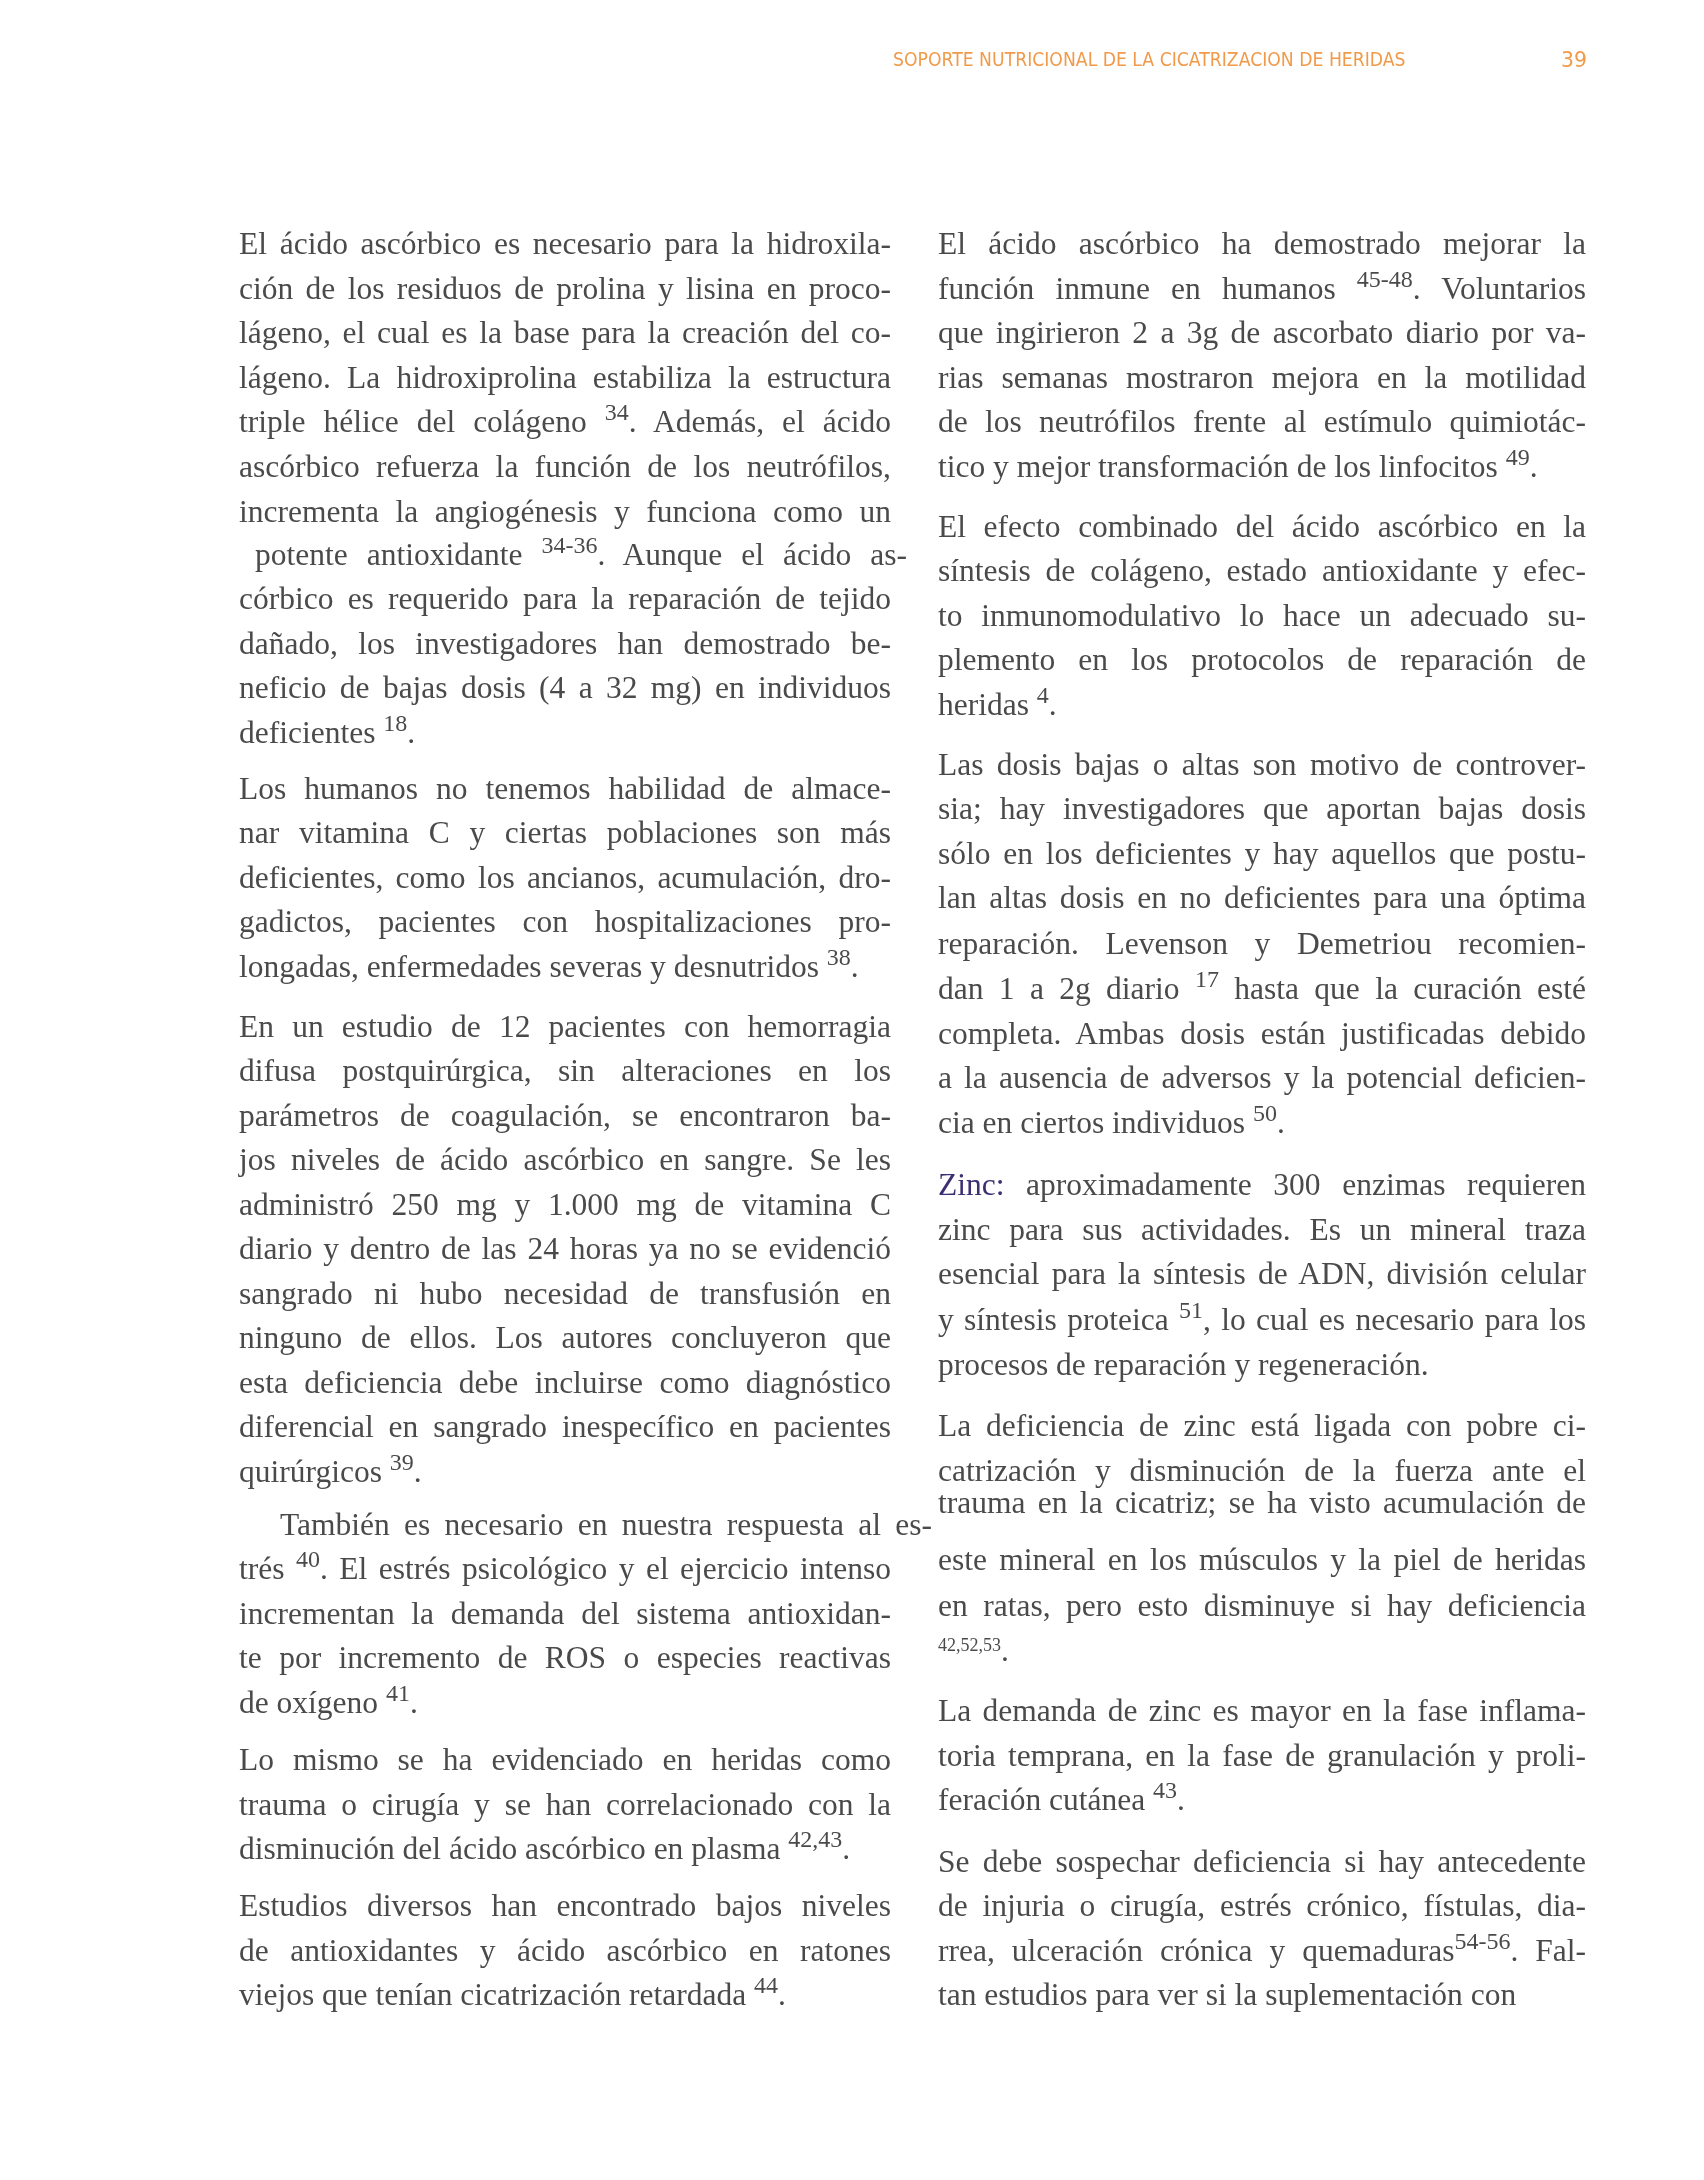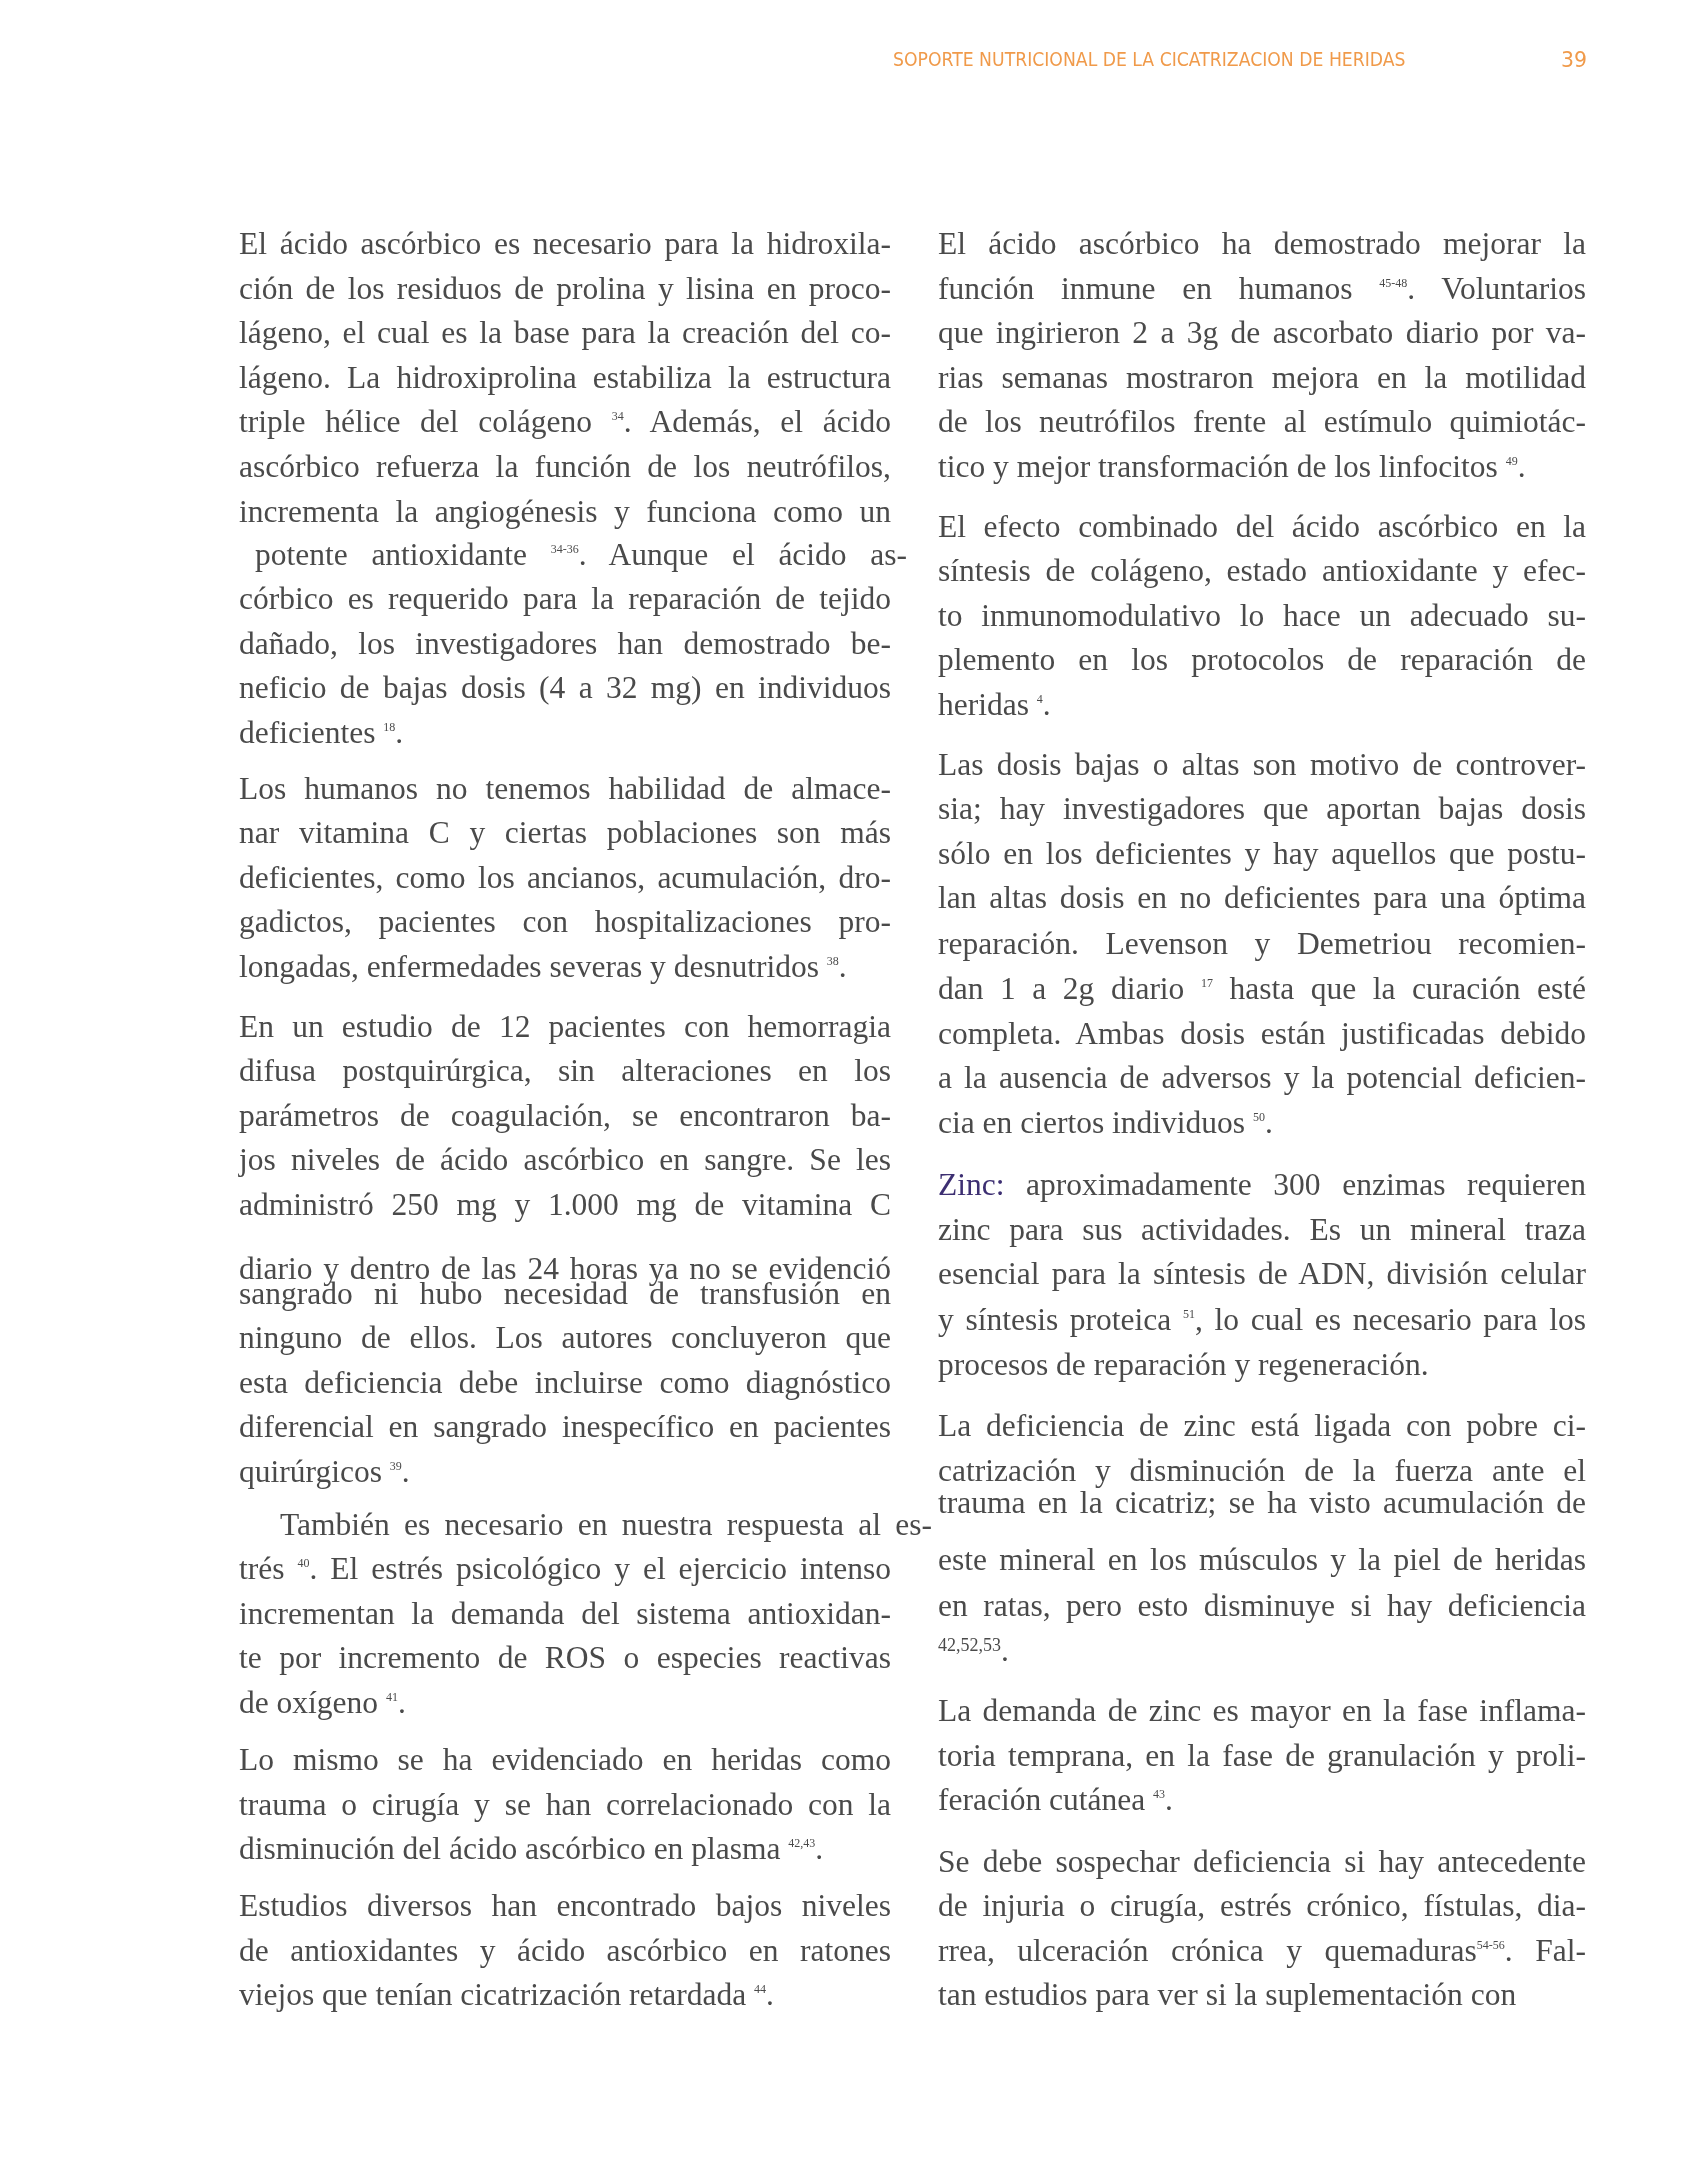--- a/index.html
+++ b/index.html
@@ -3,21 +3,21 @@
 <meta charset="utf-8">
 <style>
   html, body { margin:0; padding:0; background:#ffffff; }
   body { width:1704px; height:2181px; position:relative; overflow:hidden; }
   .hdr { position:absolute; top:48px; font-family:"DejaVu Sans", sans-serif; font-size:19.6px; color:#f09a4a; letter-spacing:0; white-space:nowrap; transform:scaleX(0.88); transform-origin:left top; }
   .hdr-num { position:absolute; top:48px; left:1561px; font-family:"DejaVu Sans", sans-serif; font-size:20.4px; color:#f09a4a; }
   .ln { position:absolute; height:43px; font-family:"Liberation Serif", serif; font-size:31.5px; line-height:43px; color:#4a4a4a; white-space:nowrap; text-align:justify; text-align-last:justify; }
   .ln.last { text-align-last:left; }
   .L { left:239px; width:652px; }
   .R { left:938px; width:648px; }
-  sup { font-size:12px; line-height:0; vertical-align:12px; }
+  sup { font-size:24px; line-height:0; vertical-align:12px; }
   .kw { color:#3d2f72; }
   .small { font-size:18px; }
 </style>
 </head>
 <body>
 
 <div>
   <div class="hdr" style="left:893px;">SOPORTE NUTRICIONAL DE LA CICATRIZACION DE HERIDAS</div>
   <div class="hdr-num">39</div>
 </div>
@@ -43,21 +43,21 @@
       <div class="ln L" style="top: 856px;"><span>deficientes, como los ancianos, acumulación, dro-</span></div>
       <div class="ln L" style="top: 900px;"><span>gadictos, pacientes con hospitalizaciones pro-</span></div>
       <div class="ln L last" style="top: 945px;"><span>longadas, enfermedades severas y desnutridos </span><sup>38</sup><span>.</span></div>
     </div>
     <div>
       <div class="ln L" style="top: 1005px;"><span>En un estudio de 12 pacientes con hemorragia</span></div>
       <div class="ln L" style="top: 1049px;"><span>difusa postquirúrgica, sin alteraciones en los</span></div>
       <div class="ln L" style="top: 1094px;"><span>parámetros de coagulación, se encontraron ba-</span></div>
       <div class="ln L" style="top: 1138px;"><span>jos niveles de ácido ascórbico en sangre. Se les</span></div>
       <div class="ln L" style="top: 1183px;"><span>administró 250 mg y 1.000 mg de vitamina C</span></div>
-      <div class="ln L" style="top: 1227px; margin-top: 20px;"><span>diario y dentro de las 24 horas ya no se evidenció</span></div>
+      <div class="ln L" style="top: 1227px;"><span>diario y dentro de las 24 horas ya no se evidenció</span></div>
       <div class="ln L" style="top: 1272px;"><span>sangrado ni hubo necesidad de transfusión en</span></div>
       <div class="ln L" style="top: 1316px;"><span>ninguno de ellos. Los autores concluyeron que</span></div>
       <div class="ln L" style="top: 1361px;"><span>esta deficiencia debe incluirse como diagnóstico</span></div>
       <div class="ln L" style="top: 1405px;"><span>diferencial en sangrado inespecífico en pacientes</span></div>
       <div class="ln L last" style="top: 1450px;"><span>quirúrgicos </span><sup>39</sup><span>.</span></div>
     </div>
     <div>
       <div class="ln L" style="top: 1503px; margin-left: 41px;"><span>También es necesario en nuestra respuesta al es-</span></div>
       <div class="ln L" style="top: 1547px;"><span>trés </span><sup>40</sup><span>. El estrés psicológico y el ejercicio intenso</span></div>
       <div class="ln L" style="top: 1592px;"><span>incrementan la demanda del sistema antioxidan-</span></div>

